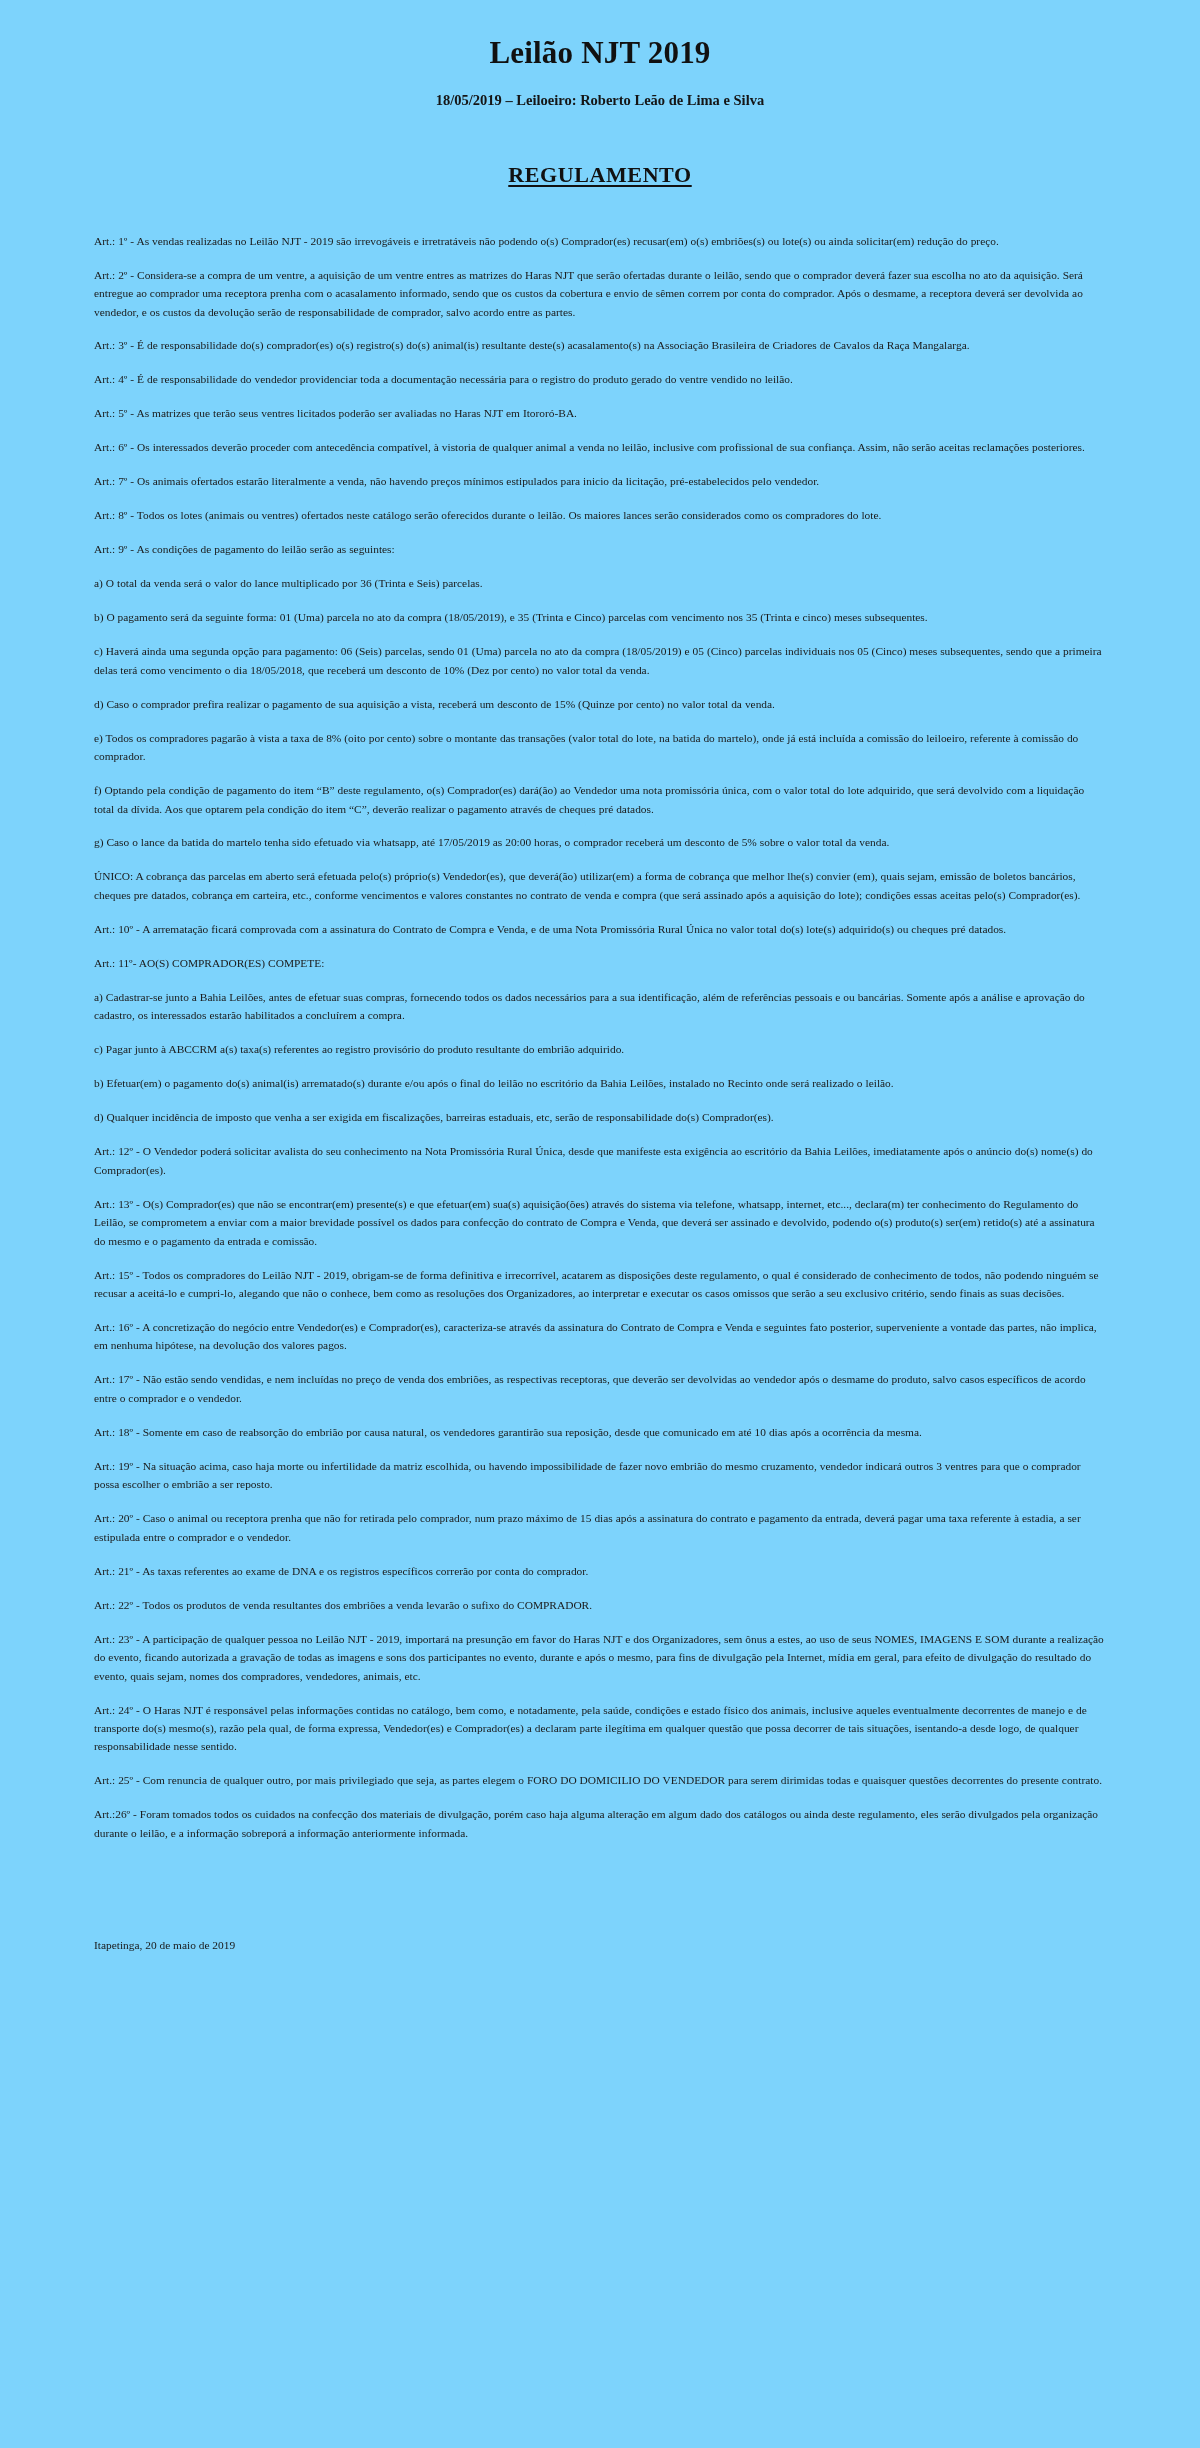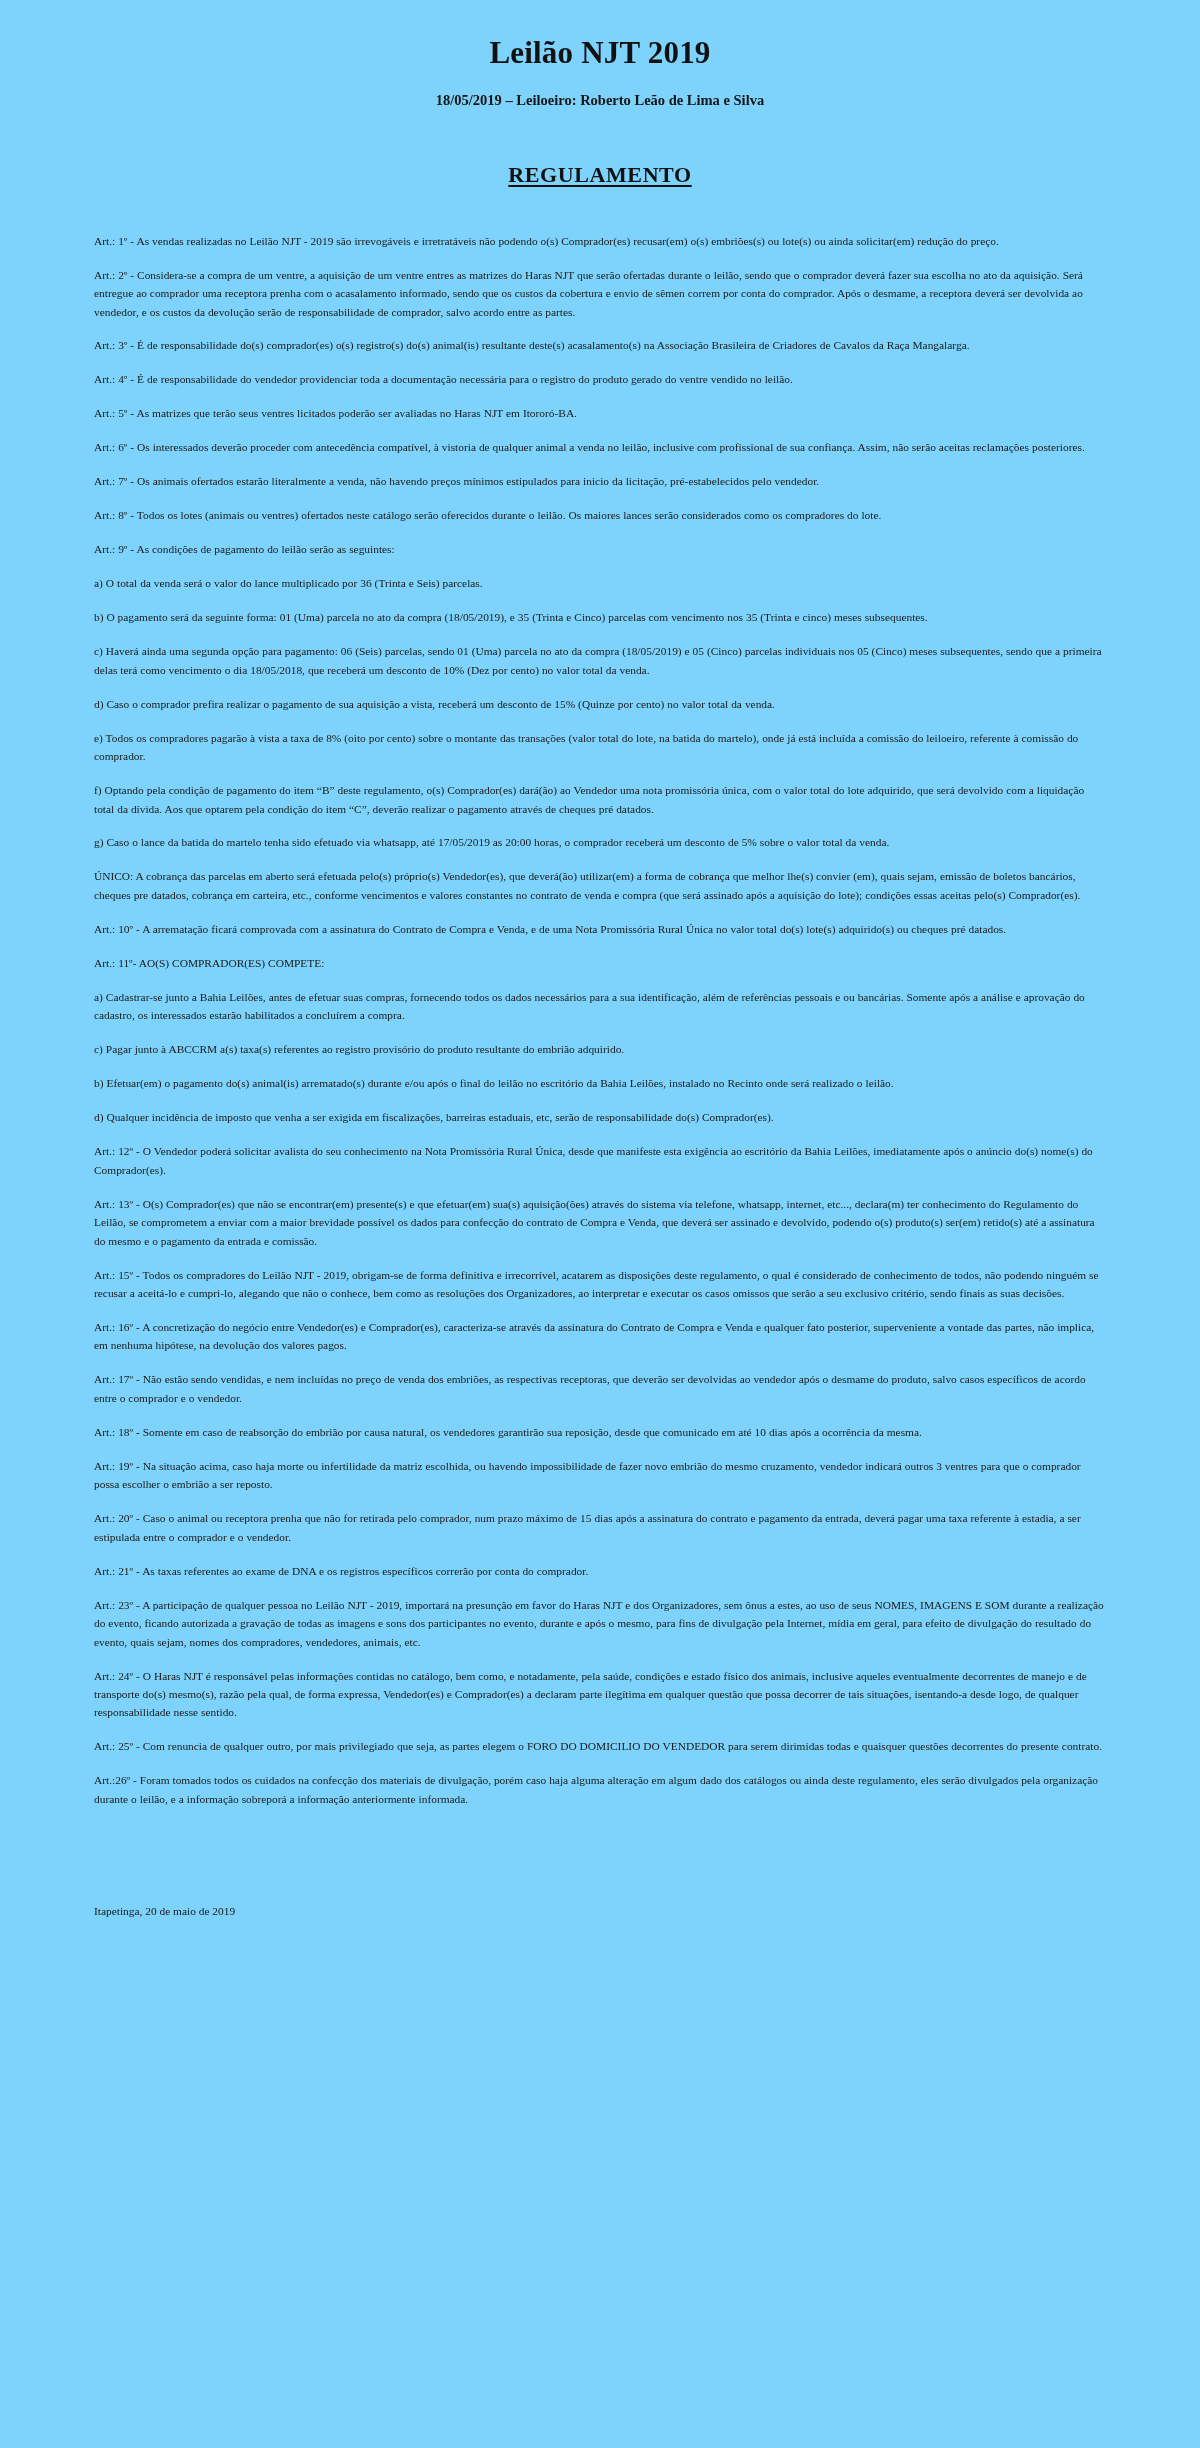--- a/index.html
+++ b/index.html
@@ -119,26 +119,27 @@
       <p class="clause">ÚNICO: A cobrança das parcelas em aberto será efetuada pelo(s) próprio(s) Vendedor(es), que deverá(ão) utilizar(em) a forma de cobrança que melhor lhe(s) convier (em), quais sejam, emissão de boletos bancários, cheques pre datados, cobrança em carteira, etc., conforme vencimentos e valores constantes no contrato de venda e compra (que será assinado após a aquisição do lote); condições essas aceitas pelo(s) Comprador(es).</p>
       <p class="clause">Art.: 10º - A arrematação ficará comprovada com a assinatura do Contrato de Compra e Venda, e de uma Nota Promissória Rural Única no valor total do(s) lote(s) adquirido(s) ou cheques pré datados.</p>
       <p class="clause">Art.: 11º- AO(S) COMPRADOR(ES) COMPETE:</p>
       <p class="clause">a) Cadastrar-se junto a Bahia Leilões, antes de efetuar suas compras, fornecendo todos os dados necessários para a sua identificação, além de referências pessoais e ou bancárias. Somente após a análise e aprovação do cadastro, os interessados estarão habilitados a concluírem a compra.</p>
       <p class="clause">c) Pagar junto à ABCCRM a(s) taxa(s) referentes ao registro provisório do produto resultante do embrião adquirido.</p>
       <p class="clause">b) Efetuar(em) o pagamento do(s) animal(is) arrematado(s) durante e/ou após o final do leilão no escritório da Bahia Leilões, instalado no Recinto onde será realizado o leilão.</p>
       <p class="clause">d) Qualquer incidência de imposto que venha a ser exigida em fiscalizações, barreiras estaduais, etc, serão de responsabilidade do(s) Comprador(es).</p>
       <p class="clause">Art.: 12º - O Vendedor poderá solicitar avalista do seu conhecimento na Nota Promissória Rural Única, desde que manifeste esta exigência ao escritório da Bahia Leilões, imediatamente após o anúncio do(s) nome(s) do Comprador(es).</p>
       <p class="clause">Art.: 13º - O(s) Comprador(es) que não se encontrar(em) presente(s) e que efetuar(em) sua(s) aquisição(ões) através do sistema via telefone, whatsapp, internet, etc..., declara(m) ter conhecimento do Regulamento do Leilão, se comprometem a enviar com a maior brevidade possível os dados para confecção do contrato de Compra e Venda, que deverá ser assinado e devolvido, podendo o(s) produto(s) ser(em) retido(s) até a assinatura do mesmo e o pagamento da entrada e comissão.</p>
       <p class="clause">Art.: 15º - Todos os compradores do Leilão NJT - 2019, obrigam-se de forma definitiva e irrecorrível, acatarem as disposições deste regulamento, o qual é considerado de conhecimento de todos, não podendo ninguém se recusar a aceitá-lo e cumpri-lo, alegando que não o conhece, bem como as resoluções dos Organizadores, ao interpretar e executar os casos omissos que serão a seu exclusivo critério, sendo finais as suas decisões.</p>
-      <p class="clause">Art.: 16º - A concretização do negócio entre Vendedor(es) e Comprador(es), caracteriza-se através da assinatura do Contrato de Compra e Venda e qualquer fato posterior, superveniente a vontade das partes, não implica, em nenhuma hipótese, na devolução dos valores pagos.</p>
+      <p class="clause">Art.: 16º - A concretização do negócio entre Vendedor(es) e Comprador(es), caracteriza-se através da assinatura do Contrato de Compra e Venda e seguintes fato posterior, superveniente a vontade das partes, não implica, em nenhuma hipótese, na devolução dos valores pagos.</p>
       <p class="clause">Art.: 17º - Não estão sendo vendidas, e nem incluídas no preço de venda dos embriões, as respectivas receptoras, que deverão ser devolvidas ao vendedor após o desmame do produto, salvo casos específicos de acordo entre o comprador e o vendedor.</p>
       <p class="clause">Art.: 18º - Somente em caso de reabsorção do embrião por causa natural, os vendedores garantirão sua reposição, desde que comunicado em até 10 dias após a ocorrência da mesma.</p>
       <p class="clause">Art.: 19º - Na situação acima, caso haja morte ou infertilidade da matriz escolhida, ou havendo impossibilidade de fazer novo embrião do mesmo cruzamento, vendedor indicará outros 3 ventres para que o comprador possa escolher o embrião a ser reposto.</p>
       <p class="clause">Art.: 20º - Caso o animal ou receptora prenha que não for retirada pelo comprador, num prazo máximo de 15 dias após a assinatura do contrato e pagamento da entrada, deverá pagar uma taxa referente à estadia, a ser estipulada entre o comprador e o vendedor.</p>
       <p class="clause">Art.: 21º - As taxas referentes ao exame de DNA e os registros específicos correrão por conta do comprador.</p>
+      <p class="clause">Art.: 22º - Todos os produtos de venda resultantes dos embriões a venda levarão o sufixo do COMPRADOR.</p>
       <p class="clause">Art.: 23º - A participação de qualquer pessoa no Leilão NJT - 2019, importará na presunção em favor do Haras NJT e dos Organizadores, sem ônus a estes, ao uso de seus NOMES, IMAGENS E SOM durante a realização do evento, ficando autorizada a gravação de todas as imagens e sons dos participantes no evento, durante e após o mesmo, para fins de divulgação pela Internet, mídia em geral, para efeito de divulgação do resultado do evento, quais sejam, nomes dos compradores, vendedores, animais, etc.</p>
       <p class="clause">Art.: 24º - O Haras NJT é responsável pelas informações contidas no catálogo, bem como, e notadamente, pela saúde, condições e estado físico dos animais, inclusive aqueles eventualmente decorrentes de manejo e de transporte do(s) mesmo(s), razão pela qual, de forma expressa, Vendedor(es) e Comprador(es) a declaram parte ilegítima em qualquer questão que possa decorrer de tais situações, isentando-a desde logo, de qualquer responsabilidade nesse sentido.</p>
       <p class="clause">Art.: 25º - Com renuncia de qualquer outro, por mais privilegiado que seja, as partes elegem o FORO DO DOMICILIO DO VENDEDOR para serem dirimidas todas e quaisquer questões decorrentes do presente contrato.</p>
       <p class="clause">Art.:26º - Foram tomados todos os cuidados na confecção dos materiais de divulgação, porém caso haja alguma alteração em algum dado dos catálogos ou ainda deste regulamento, eles serão divulgados pela organização durante o leilão, e a informação sobreporá a informação anteriormente informada.</p>
     </main>
 
   <div class="closing">Itapetinga, 20 de maio de 2019</div>
 
 </div>
 

